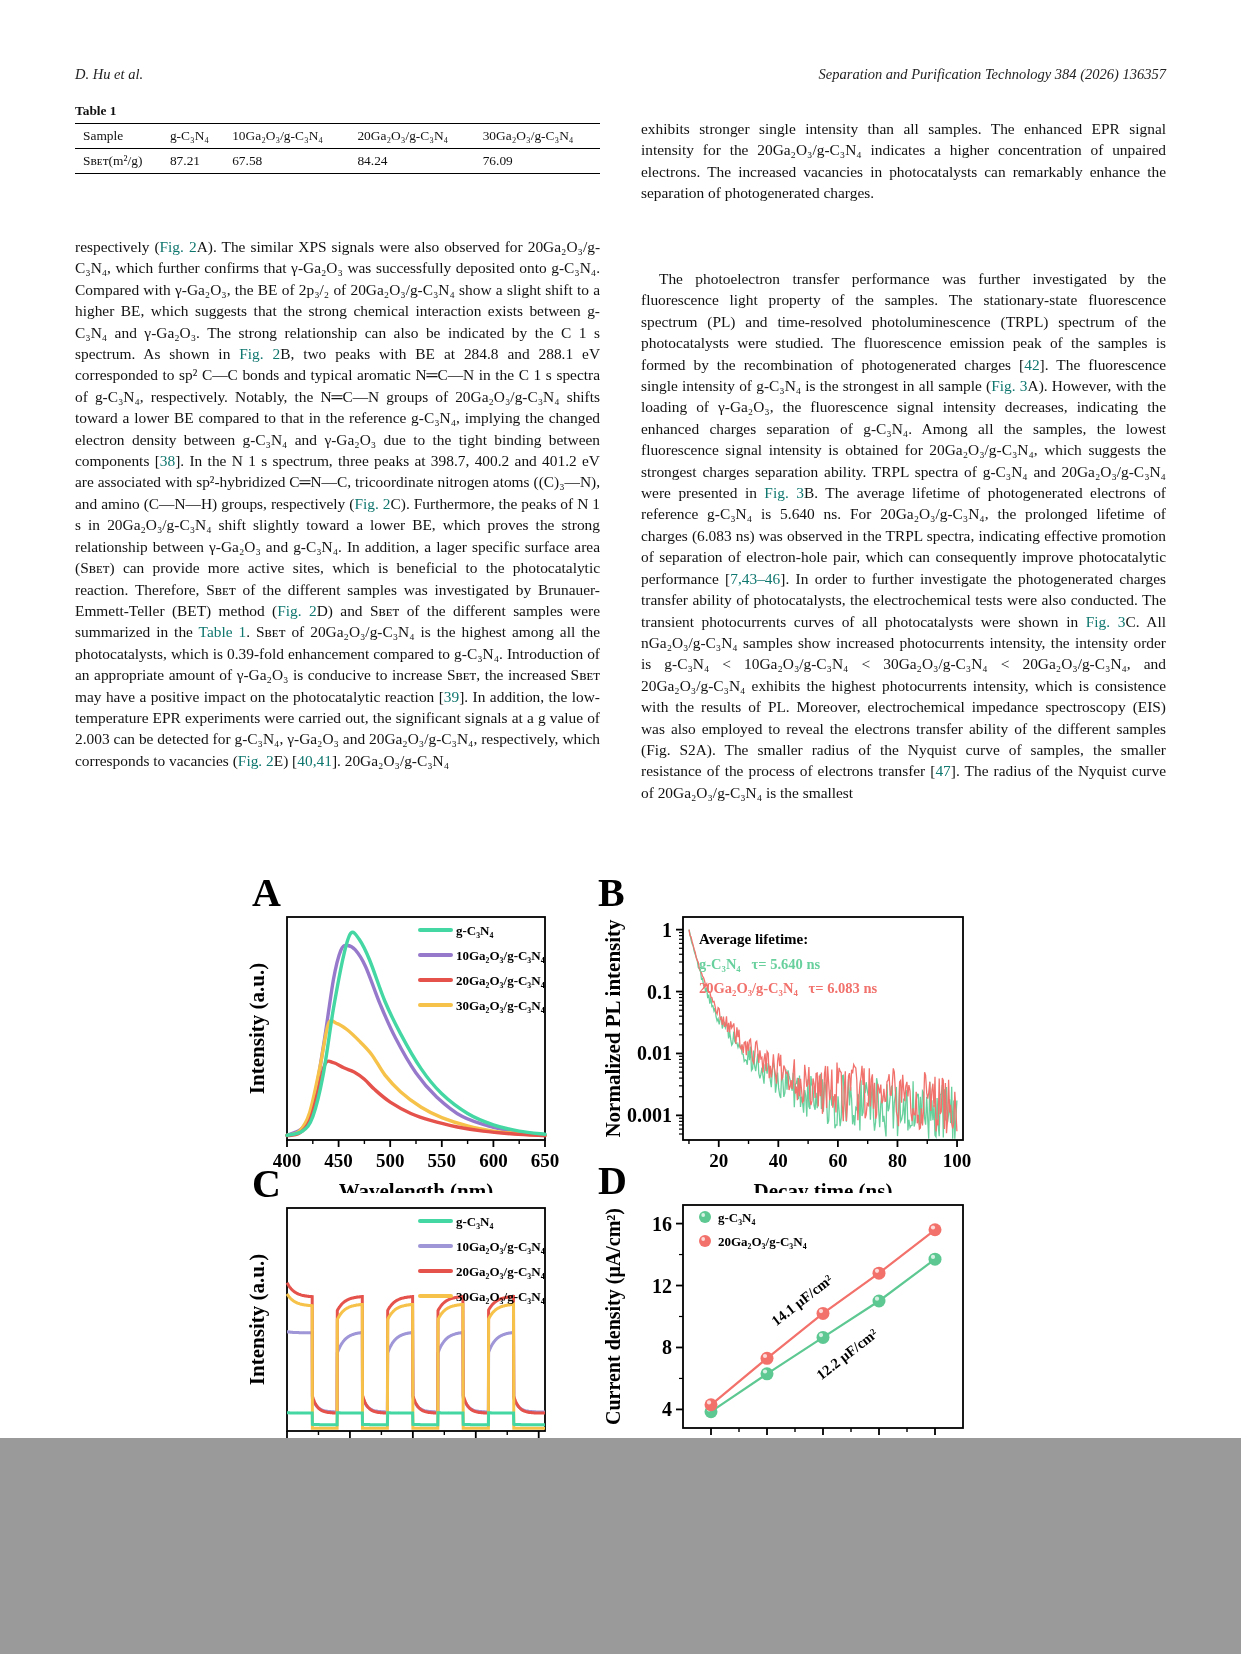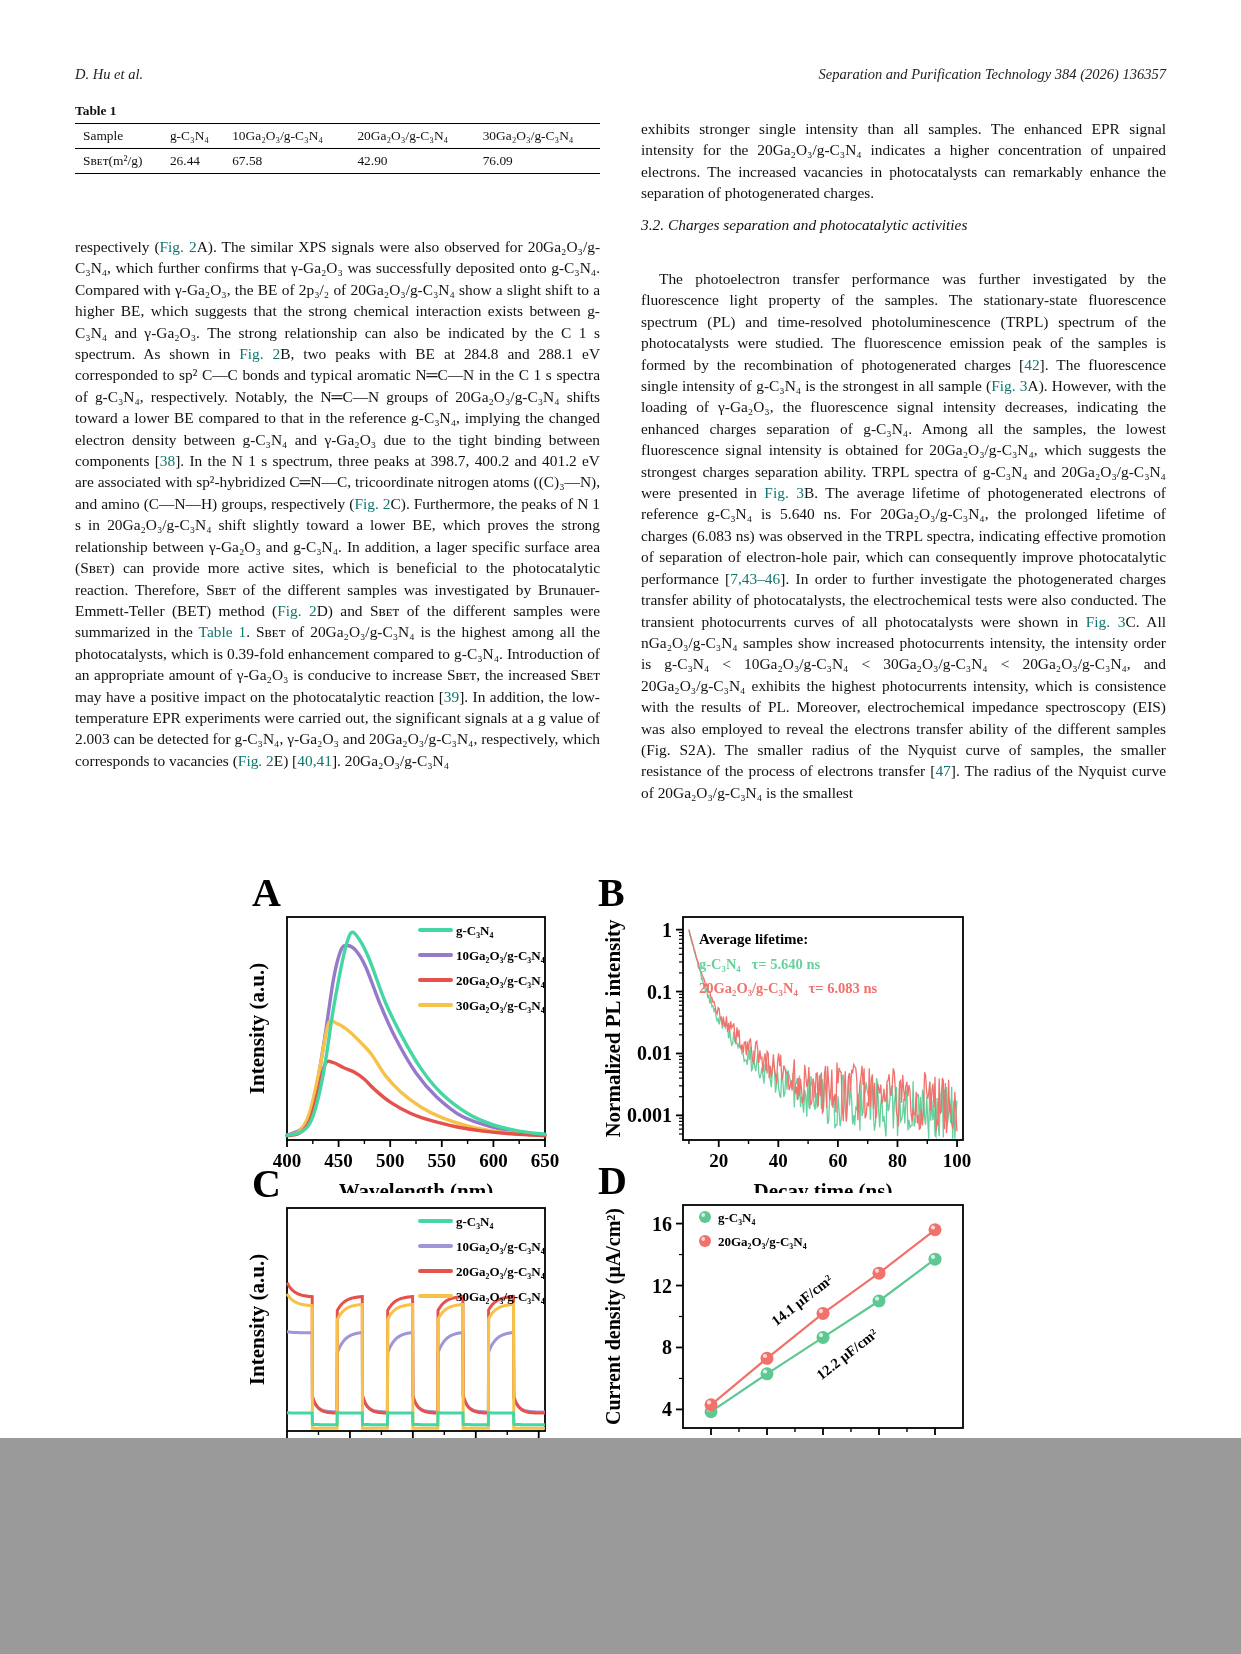--- a/index.html
+++ b/index.html
@@ -43,33 +43,32 @@
             <th>Sample</th>
             <th>g-C₃N₄</th>
             <th>10Ga₂O₃/g-C₃N₄</th>
             <th>20Ga₂O₃/g-C₃N₄</th>
             <th>30Ga₂O₃/g-C₃N₄</th>
           </tr>
         </thead>
       <tbody>
           <tr>
             <td>Sʙᴇᴛ(m²/g)</td>
-            <td>26.44</td>
+            <td>87.21</td>
             <td>67.58</td>
-            <td>42.90</td>
+            <td>84.24</td>
             <td>76.09</td>
           </tr>
         </tbody>
     </table>
   </div>
 
   <div id="left-col" class="bodytext"><span>respectively (</span><span class="ref">Fig. 2</span><span>A). The similar XPS signals were also observed for 20Ga₂O₃/g-C₃N₄, which further confirms that γ-Ga₂O₃ was successfully deposited onto g-C₃N₄. Compared with γ-Ga₂O₃, the BE of 2p₃/₂ of 20Ga₂O₃/g-C₃N₄ show a slight shift to a higher BE, which suggests that the strong chemical interaction exists between g-C₃N₄ and γ-Ga₂O₃. The strong relationship can also be indicated by the C 1 s spectrum. As shown in </span><span class="ref">Fig. 2</span><span>B, two peaks with BE at 284.8 and 288.1 eV corresponded to sp² C—C bonds and typical aromatic N═C—N in the C 1 s spectra of g-C₃N₄, respectively. Notably, the N═C—N groups of 20Ga₂O₃/g-C₃N₄ shifts toward a lower BE compared to that in the reference g-C₃N₄, implying the changed electron density between g-C₃N₄ and γ-Ga₂O₃ due to the tight binding between components [</span><span class="ref">38</span><span>]. In the N 1 s spectrum, three peaks at 398.7, 400.2 and 401.2 eV are associated with sp²-hybridized C═N—C, tricoordinate nitrogen atoms ((C)₃—N), and amino (C—N—H) groups, respectively (</span><span class="ref">Fig. 2</span><span>C). Furthermore, the peaks of N 1 s in 20Ga₂O₃/g-C₃N₄ shift slightly toward a lower BE, which proves the strong relationship between γ-Ga₂O₃ and g-C₃N₄. In addition, a lager specific surface area (Sʙᴇᴛ) can provide more active sites, which is beneficial to the photocatalytic reaction. Therefore, Sʙᴇᴛ of the different samples was investigated by Brunauer-Emmett-Teller (BET) method (</span><span class="ref">Fig. 2</span><span>D) and Sʙᴇᴛ of the different samples were summarized in the </span><span class="ref">Table 1</span><span>. Sʙᴇᴛ of 20Ga₂O₃/g-C₃N₄ is the highest among all the photocatalysts, which is 0.39-fold enhancement compared to g-C₃N₄. Introduction of an appropriate amount of γ-Ga₂O₃ is conducive to increase Sʙᴇᴛ, the increased Sʙᴇᴛ may have a positive impact on the photocatalytic reaction [</span><span class="ref">39</span><span>]. In addition, the low-temperature EPR experiments were carried out, the significant signals at a g value of 2.003 can be detected for g-C₃N₄, γ-Ga₂O₃ and 20Ga₂O₃/g-C₃N₄, respectively, which corresponds to vacancies (</span><span class="ref">Fig. 2</span><span>E) [</span><span class="ref">40,41</span><span>]. 20Ga₂O₃/g-C₃N₄</span></div>
 
   <div id="right-p1" class="bodytext"><span>exhibits stronger single intensity than all samples. The enhanced EPR signal intensity for the 20Ga₂O₃/g-C₃N₄ indicates a higher concentration of unpaired electrons. The increased vacancies in photocatalysts can remarkably enhance the separation of photogenerated charges.</span></div>
-  <div id="sec-head">3.2. Charges separation and photocatalytic activities</div>
   <div id="right-p2" class="bodytext"><span>The photoelectron transfer performance was further investigated by the fluorescence light property of the samples. The stationary-state fluorescence spectrum (PL) and time-resolved photoluminescence (TRPL) spectrum of the photocatalysts were studied. The fluorescence emission peak of the samples is formed by the recombination of photogenerated charges [</span><span class="ref">42</span><span>]. The fluorescence single intensity of g-C₃N₄ is the strongest in all sample (</span><span class="ref">Fig. 3</span><span>A). However, with the loading of γ-Ga₂O₃, the fluorescence signal intensity decreases, indicating the enhanced charges separation of g-C₃N₄. Among all the samples, the lowest fluorescence signal intensity is obtained for 20Ga₂O₃/g-C₃N₄, which suggests the strongest charges separation ability. TRPL spectra of g-C₃N₄ and 20Ga₂O₃/g-C₃N₄ were presented in </span><span class="ref">Fig. 3</span><span>B. The average lifetime of photogenerated electrons of reference g-C₃N₄ is 5.640 ns. For 20Ga₂O₃/g-C₃N₄, the prolonged lifetime of charges (6.083 ns) was observed in the TRPL spectra, indicating effective promotion of separation of electron-hole pair, which can consequently improve photocatalytic performance [</span><span class="ref">7,43–46</span><span>]. In order to further investigate the photogenerated charges transfer ability of photocatalysts, the electrochemical tests were also conducted. The transient photocurrents curves of all photocatalysts were shown in </span><span class="ref">Fig. 3</span><span>C. All nGa₂O₃/g-C₃N₄ samples show increased photocurrents intensity, the intensity order is g-C₃N₄ &lt; 10Ga₂O₃/g-C₃N₄ &lt; 30Ga₂O₃/g-C₃N₄ &lt; 20Ga₂O₃/g-C₃N₄, and 20Ga₂O₃/g-C₃N₄ exhibits the highest photocurrents intensity, which is consistence with the results of PL. Moreover, electrochemical impedance spectroscopy (EIS) was also employed to reveal the electrons transfer ability of the different samples (Fig. S2A). The smaller radius of the Nyquist curve of samples, the smaller resistance of the process of electrons transfer [</span><span class="ref">47</span><span>]. The radius of the Nyquist curve of 20Ga₂O₃/g-C₃N₄ is the smallest</span></div>
 
   <div id="figure3">
     <div class="panel" id="panelA" style="left:0;top:0;"><svg width="345" height="335" viewBox="0 0 345 335">
           <rect x="39" y="59" width="258" height="223" fill="none" stroke="#000" stroke-width="1.8"></rect>
           <text x="4" y="48" style="font-family:'Liberation Serif','DejaVu Serif',serif;font-weight:bold;font-size:40px;" fill="#000">A</text>
           <line x1="39" y1="282" x2="39" y2="289" stroke="#000" stroke-width="1.8"></line>
           <text x="39" y="309" text-anchor="middle" style="font-family:'Liberation Serif','DejaVu Serif',serif;font-weight:bold;font-size:19px;" fill="#000">400</text>
           <line x1="90.6" y1="282" x2="90.6" y2="289" stroke="#000" stroke-width="1.8"></line>
           <text x="90.6" y="309" text-anchor="middle" style="font-family:'Liberation Serif','DejaVu Serif',serif;font-weight:bold;font-size:19px;" fill="#000">450</text>

